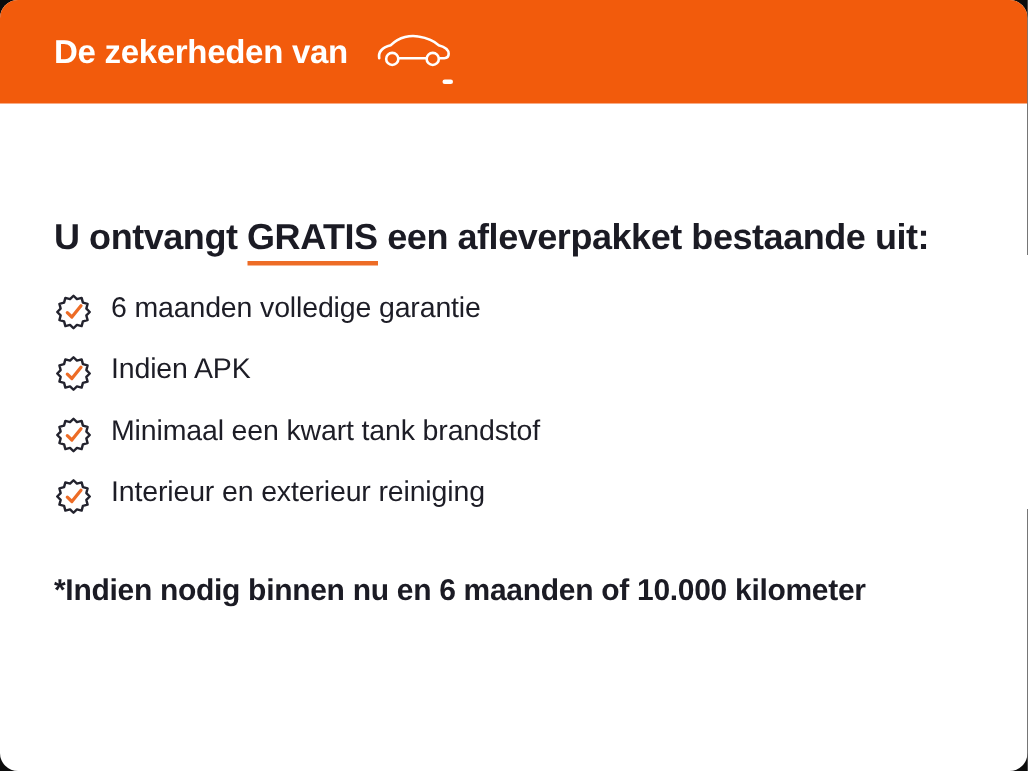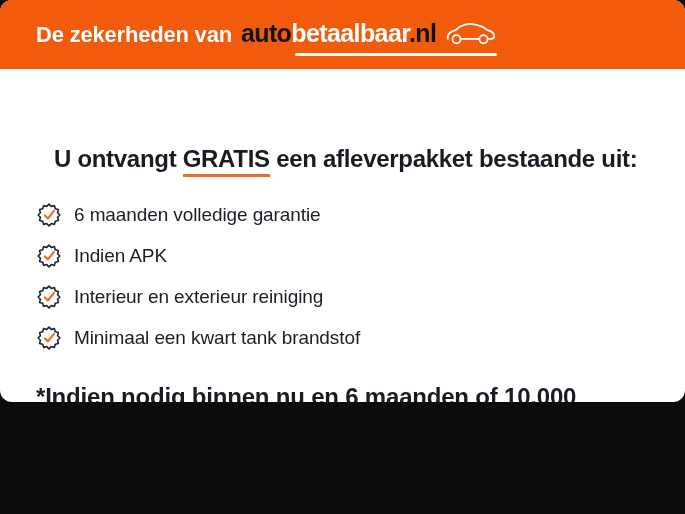--- a/index.html
+++ b/index.html
@@ -4,21 +4,21 @@
 <style>
   html, body {
     margin: 0;
     padding: 0;
     background: #0c0c0c;
     font-family: "Liberation Sans", sans-serif;
   }
   .card {
     position: relative;
     width: 685px;
-    height: 402px;
+    height: 514px;
     background: #ffffff;
     border-radius: 12px;
     overflow: hidden;
   }
   
   .banner {
     height: 69px;
     background: #F25B0C;
     display: flex;
     align-items: center;
@@ -59,70 +59,67 @@
     bottom: -5px;
     height: 3px;
     background: #ffffff;
     border-radius: 2px;
   }
   
   .main {
     padding: 0 36px;
   }
   .heading {
-    margin: 76px 0 0 18px;
+    margin: 76px 0 0 0;
     font-size: 24px;
     font-weight: 700;
     color: #1B1B24;
     letter-spacing: -0.3px;
     line-height: 1.2;
   }
   .heading .highlight {
     border-bottom: 3px solid #ED6C26;
     padding-bottom: 2px;
   }
   .benefit-list {
     list-style: none;
     margin: 21px 0 0 0;
     padding: 0;
   }
   .benefit-item {
     display: flex;
-    align-items: center;
+    align-items: flex-start;
     gap: 12px;
     height: 41px;
   }
   .benefit-item .label {
     font-size: 19px;
     color: #1D1D26;
     letter-spacing: -0.1px;
   }
   .badge-icon {
     flex: 0 0 auto;
     display: block;
   }
   .footnote {
     margin: 24px 0 0 0;
-    font-size: 24px;
+    font-size: 20px;
     font-weight: 700;
     color: #1B1B24;
     letter-spacing: -0.2px;
   }
 </style>
 </head>
 <body>
 
 <div class="card">
 
   <div class="banner">
     <span class="banner-prefix">De zekerheden van</span>
     <div class="logo-wrap">
-      <span class="logo-text">
-        <span class="lg-black">auto</span><span class="lg-white">betaalbaar</span><span class="lg-black">.nl</span>
-      </span>
       <svg class="logo-car" width="54" height="28" viewBox="0 0 56 28" fill="none">
         <path d="M5 20 C4 14 9 12 13 11 C19 5 27 4 32 5 C38 6 43 8 46 11 C50 12 53 14 53 17 C53 19 52 20 50 20 L46.5 20" stroke="#ffffff" stroke-width="1.8" stroke-linecap="round" stroke-linejoin="round"></path>
         <path d="M18.5 20 L37.5 20" stroke="#ffffff" stroke-width="1.8" stroke-linecap="round"></path>
         <circle cx="14" cy="20.5" r="4.2" stroke="#ffffff" stroke-width="1.8"></circle>
         <circle cx="42" cy="20.5" r="4.2" stroke="#ffffff" stroke-width="1.8"></circle>
       </svg>
       <span class="logo-underline"></span>
     </div>
   </div>
 
@@ -143,27 +140,27 @@
           <path d="M22,12 L19.92,9.88 L20.66,7 L17.8,6.2 L17,3.34 L14.12,4.08 L12,2 L9.88,4.08 L7,3.34 L6.2,6.2 L3.34,7 L4.08,9.88 L2,12 L4.08,14.12 L3.34,17 L6.2,17.8 L7,20.66 L9.88,19.92 L12,22 L14.12,19.92 L17,20.66 L17.8,17.8 L20.66,17 L19.92,14.12 Z" stroke="#23232E" stroke-width="1.5" stroke-linejoin="round"></path>
           <path d="M8.2 12.4 L11 15.1 L16.6 8.2" stroke="#ED6C26" stroke-width="2" stroke-linecap="round" stroke-linejoin="round"></path>
         </svg>
         <span class="label">Indien APK</span>
       </li>
       <li class="benefit-item">
         <svg class="badge-icon" width="26" height="26" viewBox="0 0 24 24" fill="none">
           <path d="M22,12 L19.92,9.88 L20.66,7 L17.8,6.2 L17,3.34 L14.12,4.08 L12,2 L9.88,4.08 L7,3.34 L6.2,6.2 L3.34,7 L4.08,9.88 L2,12 L4.08,14.12 L3.34,17 L6.2,17.8 L7,20.66 L9.88,19.92 L12,22 L14.12,19.92 L17,20.66 L17.8,17.8 L20.66,17 L19.92,14.12 Z" stroke="#23232E" stroke-width="1.5" stroke-linejoin="round"></path>
           <path d="M8.2 12.4 L11 15.1 L16.6 8.2" stroke="#ED6C26" stroke-width="2" stroke-linecap="round" stroke-linejoin="round"></path>
         </svg>
-        <span class="label">Interieur en exterieur reiniging</span>
+        <span class="label">Minimaal een kwart tank brandstof</span>
       </li>
       <li class="benefit-item">
         <svg class="badge-icon" width="26" height="26" viewBox="0 0 24 24" fill="none">
           <path d="M22,12 L19.92,9.88 L20.66,7 L17.8,6.2 L17,3.34 L14.12,4.08 L12,2 L9.88,4.08 L7,3.34 L6.2,6.2 L3.34,7 L4.08,9.88 L2,12 L4.08,14.12 L3.34,17 L6.2,17.8 L7,20.66 L9.88,19.92 L12,22 L14.12,19.92 L17,20.66 L17.8,17.8 L20.66,17 L19.92,14.12 Z" stroke="#23232E" stroke-width="1.5" stroke-linejoin="round"></path>
           <path d="M8.2 12.4 L11 15.1 L16.6 8.2" stroke="#ED6C26" stroke-width="2" stroke-linecap="round" stroke-linejoin="round"></path>
         </svg>
-        <span class="label">Minimaal een kwart tank brandstof</span>
+        <span class="label">Interieur en exterieur reiniging</span>
       </li>
     </ul>
 
     <p class="footnote">*Indien nodig binnen nu en 6 maanden of 10.000 kilometer</p>
 
   </div>
 </div>
 
 </body></html>

